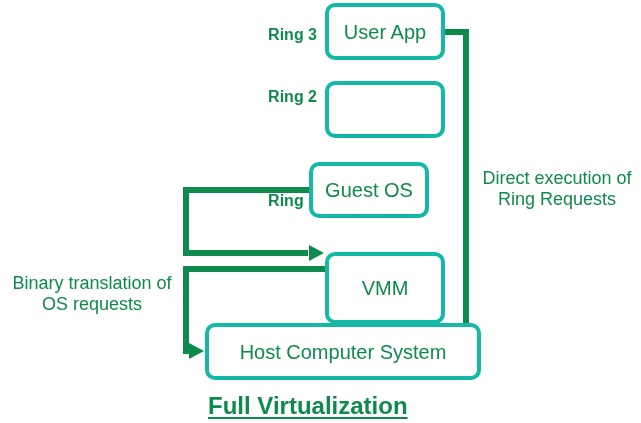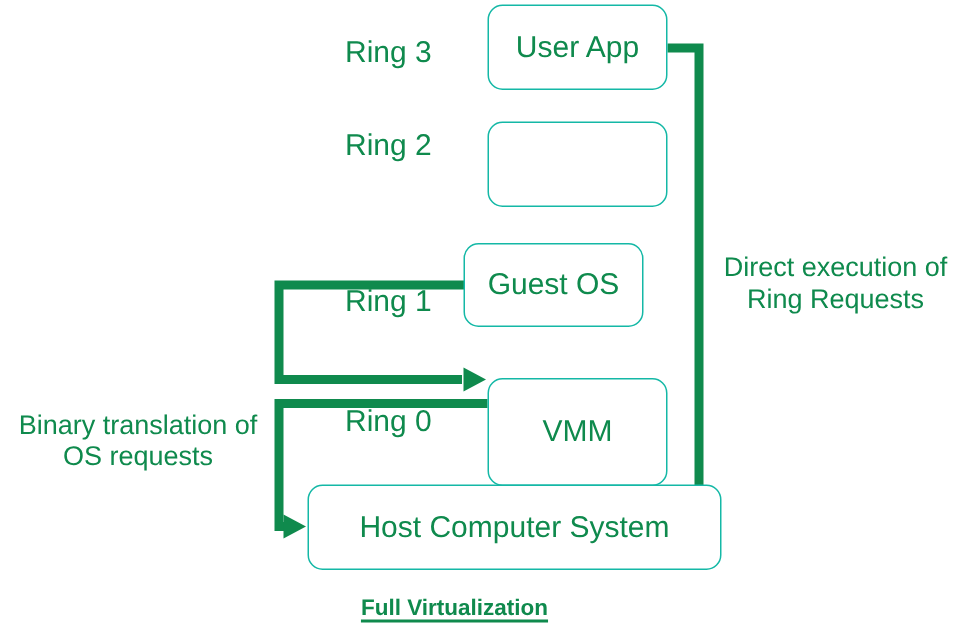--- a/index.html
+++ b/index.html
@@ -7,60 +7,61 @@
     position:relative;
     width:641px;height:423px;
     background:#ffffff;
     font-family:"Liberation Sans", sans-serif;
     overflow:hidden;
   }
   .arrows{position:absolute;left:0;top:0;width:641px;height:423px;}
   .box{
     position:absolute;
     box-sizing:border-box;
-    border:1px solid #14b8a6;
+    border:4px solid #14b8a6;
     border-radius:10px;
     background:#ffffff;
     display:flex;align-items:center;justify-content:center;
     color:#0f8a4d;
     font-size:20px;
     line-height:22px;
     text-align:center;
   }
   .box-user-app{left:325px;top:3px;width:120px;height:57px;}
   .box-ring2-empty{left:325px;top:81px;width:120px;height:57px;}
   .box-guest-os{left:309px;top:162px;width:120px;height:56px;}
   .box-vmm{left:325px;top:252px;width:120px;height:72px;}
   .box-host{left:205px;top:323px;width:276px;height:57px;}
   .ring-label{
     position:absolute;
     left:230px;width:87px;
+    text-align:right;
     color:#0f8a4d;
-    font-size:20px;font-weight:normal;line-height:20px;
+    font-size:16px;font-weight:bold;line-height:20px;
     white-space:nowrap;
   }
   .ring-3{top:25px;}
   .ring-2{top:87px;}
   .ring-1{top:191px;}
   .ring-0{top:271px;}
   .annotation{
     position:absolute;
     color:#0f8a4d;
     font-size:18px;line-height:21px;
     text-align:center;
     white-space:pre-line;
   }
   .annotation-direct{left:475px;top:168px;width:164px;}
   .annotation-binary{left:2px;top:234px;width:180px;margin-top:39px;}
   .diagram-title{
     position:absolute;
     left:208px;top:395px;width:190px;
     text-align:center;
     color:#0f8a4d;
-    font-size:15px;font-weight:bold;line-height:22px;
+    font-size:24px;font-weight:bold;line-height:22px;
     text-decoration:underline;
     text-decoration-thickness:2px;
     text-underline-offset:3px;
     white-space:nowrap;
   }
 </style>
 </head>
 <body>
 
 <div class="canvas">
@@ -79,21 +80,20 @@
 
     <g>
       <path d="M325 269 L186 269 L186 351 L190 351" fill="none" stroke="#0f8a4d" stroke-width="6"></path>
       <polygon points="204,351 189,343 189,359" fill="#0f8a4d"></polygon>
     </g>
   </svg>
 
   <div class="ring-label ring-3">Ring 3</div>
   <div class="ring-label ring-2">Ring 2</div>
   <div class="ring-label ring-1">Ring 1</div>
-  <div class="ring-label ring-0">Ring 0</div>
 
   <div class="box box-user-app">User App</div>
   <div class="box box-ring2-empty"></div>
   <div class="box box-guest-os">Guest OS</div>
   <div class="box box-vmm">VMM</div>
   <div class="box box-host">Host Computer System</div>
 
   <div class="annotation annotation-direct">Direct execution of
 Ring Requests</div>
   <div class="annotation annotation-binary">Binary translation of

